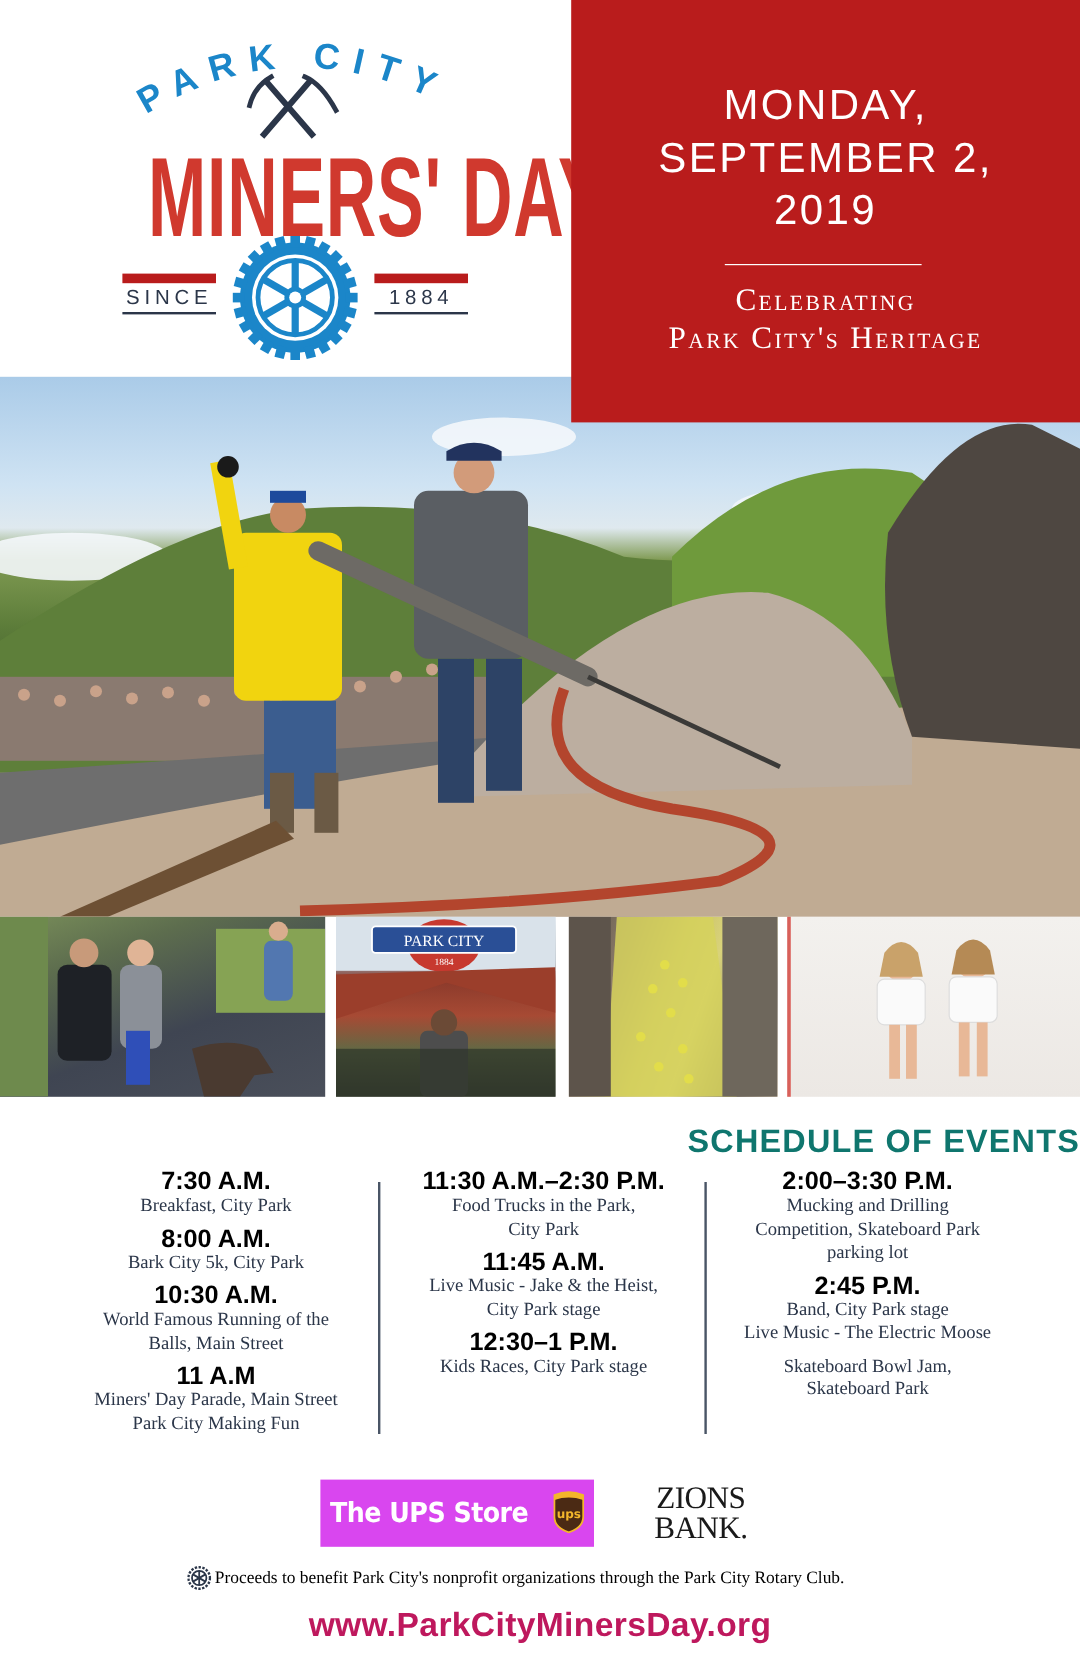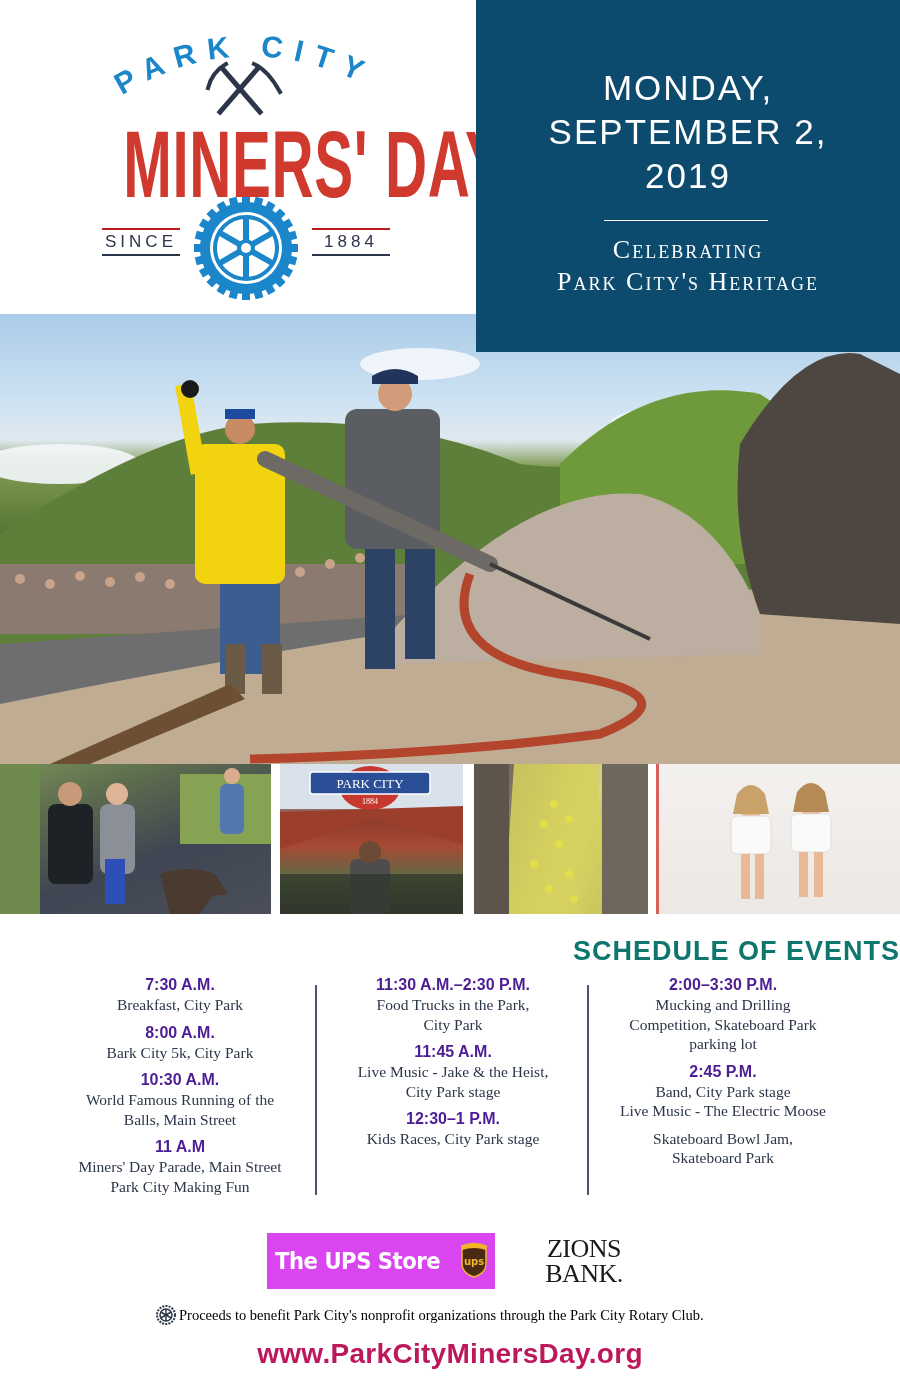--- a/index.html
+++ b/index.html
@@ -10,28 +10,28 @@
   .logo { position: absolute; left: 0; top: 0; width: 476px; height: 314px; background: #fff; }
   .logo svg { position: absolute; left: 0; top: 0; }
   .miners-title {
     position: absolute; left: 50px; top: 118px; width: 386px; text-align: center;
     font-family: "Liberation Sans Narrow", "Liberation Sans", sans-serif;
     font-weight: bold; font-size: 94px; line-height: 94px; color: #d0392e;
     transform: scaleX(0.62); transform-origin: center; letter-spacing: 1px; white-space: nowrap;
   }
   .since, .year {
     position: absolute; top: 228px; font-size: 17px; letter-spacing: 4px; color: #2b3649;
-    border-top: 2px solid #b91c1c; border-bottom: 2px solid #2b3649; padding: 2px 0; width: 78px; text-align: center;
+    border-top: 8px solid #b91c1c; border-bottom: 2px solid #2b3649; padding: 2px 0; width: 78px; text-align: center;
   }
   .since { left: 102px; }
   .year { left: 312px; }
 
   
   .datebox {
-    position: absolute; left: 476px; top: 0; width: 424px; height: 352px; background: #0c4a6e; z-index: 3;
+    position: absolute; left: 476px; top: 0; width: 424px; height: 352px; background: #b91c1c; z-index: 3;
     color: #fff; text-align: center;
   }
   .date-line { font-family: "Liberation Sans", sans-serif; font-size: 35px; line-height: 44px; letter-spacing: 2px; font-weight: normal; }
   .date-wrap { position: absolute; top: 66px; left: 0; width: 100%; }
   .date-rule { position: absolute; left: 128px; top: 220px; width: 164px; height: 1px; background: #fff; }
   .tagline { position: absolute; top: 234px; left: 0; width: 100%; font-family: "Liberation Serif", serif; font-variant: small-caps; font-size: 26px; line-height: 32px; letter-spacing: 2px; }
 
   
   .hero { position: absolute; left: 0; top: 314px; width: 900px; height: 450px; overflow: hidden;
     background: linear-gradient(180deg, #aacbe8 0%, #cfe3f3 20%, #dfe9ef 28%, #7f9a52 34%, #5d7d3a 46%, #4b6a33 54%, #8f8474 62%, #b5a695 75%, #c4b29e 100%); }
@@ -49,21 +49,21 @@
   .sched-title { position: absolute; left: 0; top: 936px; width: 900px; text-align: right;
     font-size: 27px; font-weight: bold; letter-spacing: 1px; color: #0f766e; }
   .col { position: absolute; top: 975px; text-align: center; }
   .col1 { left: 40px; width: 280px; }
   .col2 { left: 318px; width: 270px; }
   .col3 { left: 590px; width: 266px; }
   .vrule { position: absolute; width: 2px; background: #4a5566; top: 985px; }
   .vr1 { left: 315px; height: 210px; }
   .vr2 { left: 587px; height: 210px; }
   .ev { margin-bottom: 8px; }
-  .ev-time { font-size: 16px; font-weight: bold; line-height: 20px; color: #4c1d95; }
+  .ev-time { font-size: 21px; font-weight: bold; line-height: 20px; color: #000000; }
   .ev-desc { font-family: "Liberation Serif", serif; font-size: 15.5px; line-height: 19.5px; color: #2b3649; }
 
   
   .ups { position: absolute; left: 267px; top: 1233px; width: 228px; height: 56px; background: #d946ef;
     display: flex; align-items: center; padding-left: 8px; }
   .ups-text { color: #fff; font-weight: bold; font-size: 23px; font-family: "DejaVu Sans", sans-serif; letter-spacing: -0.5px; transform: scaleX(0.92); transform-origin: left; white-space: nowrap; }
   .ups-shield { position: absolute; right: 8px; top: 9px; }
   .zions { position: absolute; left: 534px; top: 1236px; width: 100px; font-family: "Liberation Serif", serif; font-size: 26px; line-height: 25px; color: #1a1a1a; letter-spacing: -0.5px; text-align: center; }
 
   .proceeds { position: absolute; left: 156px; top: 1305px; width: 620px; display: flex; align-items: center; gap: 3px;

